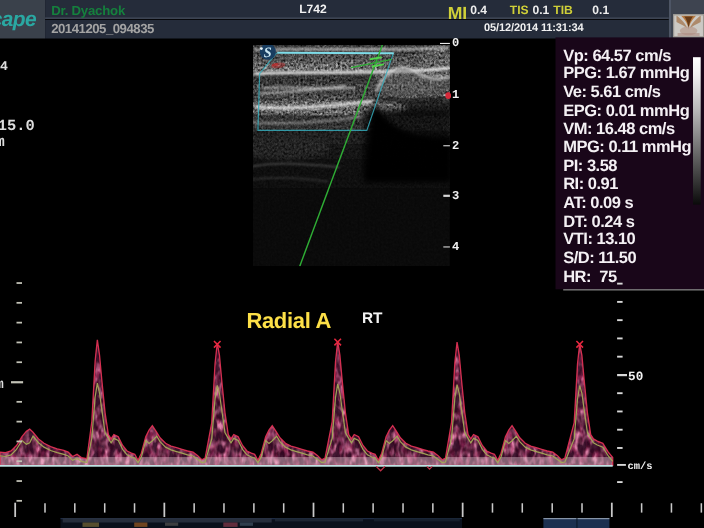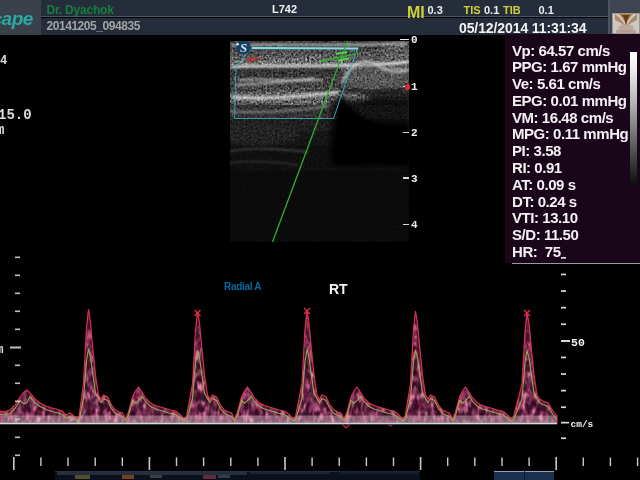--- a/index.html
+++ b/index.html
@@ -10,27 +10,27 @@
 <div class="abs" style="left:0;top:0;width:41px;height:35px;background:#3a414b;overflow:hidden;">
   <div class="abs b" style="left:-8.5px;top:9px;font-size:19px;font-style:italic;color:#2aa8a2;letter-spacing:-0.5px;line-height:19px;">cape</div>
 </div>
 <div class="abs" style="left:41px;top:0;width:567px;height:16.5px;background:#252c3a;"></div>
 <div class="abs" style="left:41px;top:17.5px;width:567px;height:17px;background:#252c3a;"></div>
 <div class="abs" style="left:41px;top:16.2px;width:567px;height:1.3px;background:#4d5565;"></div>
 <div class="abs" style="left:608px;top:0;width:1.5px;height:35px;background:#4d5565;"></div>
 <div class="abs b" style="left:46.5px;top:2.5px;font-size:12px;color:#15803d;letter-spacing:-0.2px;">Dr. Dyachok</div>
 <div class="abs b" style="left:272px;top:3px;font-size:11px;color:#f2f2f2;">L742</div>
 <div class="abs b" style="left:407px;top:3.5px;font-size:16px;color:#cfcf38;">MI</div>
-<div class="abs b" style="left:427.5px;top:3.5px;font-size:11px;color:#eee;">0.3</div>
+<div class="abs b" style="left:427.5px;top:3.5px;font-size:11px;color:#eee;">0.4</div>
 <div class="abs b" style="left:463.5px;top:3.5px;font-size:11px;color:#cfcf38;">TIS</div>
 <div class="abs b" style="left:484px;top:3.5px;font-size:11px;color:#eee;">0.1</div>
 <div class="abs b" style="left:503px;top:3.5px;font-size:11px;color:#cfcf38;">TIB</div>
 <div class="abs b" style="left:538.5px;top:3.5px;font-size:11px;color:#eee;">0.1</div>
 <div class="abs b" style="left:46.5px;top:18.5px;font-size:12px;color:#a3a3a3;letter-spacing:-0.45px;">20141205_094835</div>
-<div class="abs b" style="left:459px;top:20px;font-size:14px;color:#f2f2f2;letter-spacing:-0.1px;">05/12/2014 11:31:34</div>
+<div class="abs b" style="left:440px;top:20px;font-size:10px;color:#f2f2f2;letter-spacing:-0.1px;">05/12/2014 11:31:34</div>
 <div class="abs" style="left:610px;top:0;width:30px;height:36px;background:#3e4450;"></div>
 <div class="abs" style="left:611.5px;top:13px;width:26px;height:19px;background:#c9c6c2;border:1px solid #9a968f;overflow:hidden;">
   <svg width="26" height="19">
     <rect x="0" y="0" width="26" height="19" fill="#ccc9c4"></rect>
     <path d="M6,0 C11,5 12,8 13,12 C14,8 15,5 20,0 Z" fill="#b06a28" opacity="0.85"></path>
     <path d="M2,0 C7,4 10,7 12,12 C10,10 6,8 2,6 Z" fill="#9a6030" opacity="0.6"></path>
     <path d="M24,0 C19,4 16,7 14,12 C16,10 20,8 24,6 Z" fill="#9a6030" opacity="0.6"></path>
     <path d="M9,1 C12,5 12.5,8 13,13 C13.5,8 14,5 17,1 Z" fill="#5e3414" opacity="0.9"></path>
     <ellipse cx="13" cy="14" rx="8" ry="4" fill="#b89c90" opacity="0.75"></ellipse>
     <rect x="3" y="16" width="20" height="3" fill="#ab8a80" opacity="0.6"></rect>
@@ -146,21 +146,21 @@
 MPG: 0.11 mmHg
 PI: 3.58
 RI: 0.91
 AT: 0.09 s
 DT: 0.24 s
 VTI: 13.10
 S/D: 11.50
 HR:  75</div>
 <div class="abs" style="left:512px;top:263px;width:128px;height:1.2px;background:#9a9a9a;"></div>
 <div class="abs" style="left:629.5px;top:52px;width:7px;height:134px;background:linear-gradient(#ffffff,#efefef 12%,#bbb 35%,#777 60%,#333 85%,#0a0a0a);"></div>
-<div class="abs b" style="left:224px;top:280.5px;font-size:10px;color:#0369a1;letter-spacing:-0.3px;">Radial A</div>
+<div class="abs b" style="left:224px;top:280.5px;font-size:20px;color:#fde047;letter-spacing:-0.3px;">Radial A</div>
 <div class="abs b" style="left:329px;top:280.5px;font-size:14px;color:#f4f4f4;">RT</div>
 
 <svg class="abs" style="left:0;top:250px;" width="640" height="210" viewBox="0 250 640 210">
   <defs>
     <filter id="spL" x="-5%" y="-5%" width="110%" height="110%">
       <feTurbulence type="fractalNoise" baseFrequency="0.26 0.13" numOctaves="2" seed="4" stitchTiles="stitch"></feTurbulence>
       <feColorMatrix type="matrix" values="0 0 0 0 0, 0 0 0 0 0, 0 0 0 0 0, 1.6 1.6 1.6 0 -1.9" result="an"></feColorMatrix>
       <feFlood flood-color="#f093bb"></feFlood>
       <feComposite in2="an" operator="in"></feComposite>
     </filter>

